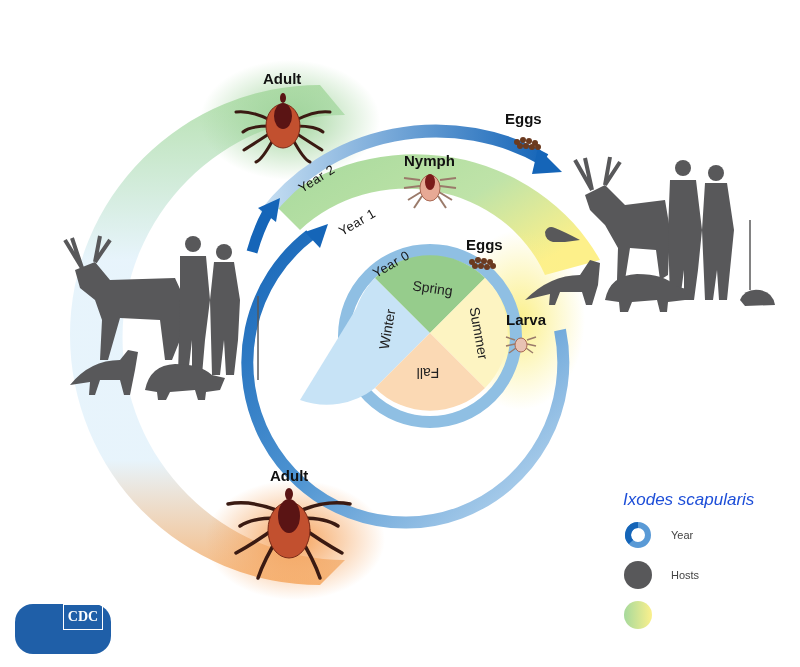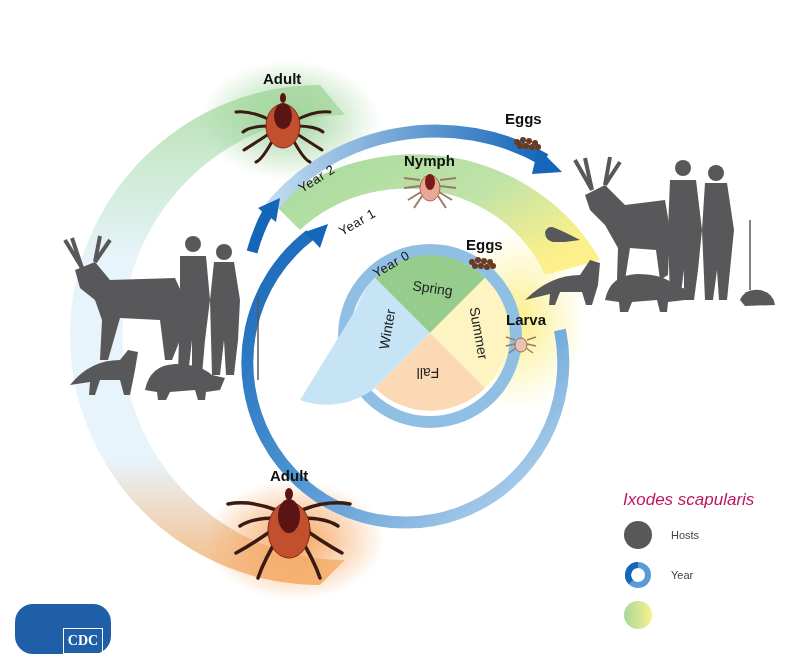--- a/index.html
+++ b/index.html
@@ -4,26 +4,26 @@
 <style>
   html, body { margin: 0; padding: 0; background: #ffffff; }
   body { width: 800px; height: 667px; position: relative; overflow: hidden;
          font-family: "Liberation Sans", sans-serif; }
   #diagram { position: absolute; left: 0; top: 0; width: 800px; height: 667px; }
   .stage-label { font-family: "Liberation Sans", sans-serif; font-weight: bold; font-size: 15px; fill: #111; }
   .season-label { font-family: "Liberation Sans", sans-serif; font-size: 14px; fill: #222; }
   .year-label { font-family: "Liberation Sans", sans-serif; font-size: 13px; fill: #111; letter-spacing: 0.5px; }
   .legend { position: absolute; left: 615px; top: 490px; width: 180px; }
   .legend-title { font-family: "Liberation Sans", sans-serif; font-style: italic; font-size: 17px;
-                  color: #be185d; margin: 0 0 10px 8px; }
+                  color: #1d4ed8; margin: 0 0 10px 8px; }
   .legend-row { display: flex; align-items: center; margin-bottom: 10px; height: 30px; }
   .legend-swatch { width: 30px; height: 30px; margin-left: 8px; margin-right: 18px; flex: 0 0 auto; }
   .legend-text { font-size: 11px; color: #444; line-height: 13px; }
   .cdc-logo { position: absolute; left: 15px; top: 604px; width: 96px; height: 50px;
-              background: #1f5fa8; border-radius: 18px; display: flex; align-items: flex-end; }
+              background: #1f5fa8; border-radius: 18px; display: flex; align-items: flex-start; }
   .cdc-box { margin-left: 48px; width: 38px; height: 24px; border: 1px solid #fff;
              color: #fff; font-family: "Liberation Serif", serif; font-weight: bold; font-size: 14px;
              display: flex; align-items: center; justify-content: center; }
 </style>
 </head>
 <body>
 
 <svg id="diagram" viewBox="0 0 800 667" xmlns="http://www.w3.org/2000/svg">
   <defs>
     <linearGradient id="outerBand" x1="0" y1="0" x2="0" y2="1">
@@ -225,30 +225,30 @@
     <g>
       <path d="M 740 300 Q 745 288 760 290 Q 773 292 775 305 L 745 306 Z"></path>
     </g>
   </g>
 </svg>
 
 <div class="legend">
   <div class="legend-title">Ixodes scapularis</div>
   <div class="legend-row">
     <svg class="legend-swatch" viewBox="0 0 30 30">
-      <circle cx="15" cy="15" r="14" fill="#58585a"></circle>
-    </svg>
-    <span class="legend-text">Hosts</span>
-  </div>
-  <div class="legend-row">
-    <svg class="legend-swatch" viewBox="0 0 30 30">
       <circle cx="15" cy="15" r="10" fill="none" stroke="#5a9ad6" stroke-width="6"></circle>
       <path d="M 15 5 A 10 10 0 0 0 8 22" fill="none" stroke="#1565b8" stroke-width="6"></path>
     </svg>
     <span class="legend-text">Year</span>
+  </div>
+  <div class="legend-row">
+    <svg class="legend-swatch" viewBox="0 0 30 30">
+      <circle cx="15" cy="15" r="14" fill="#58585a"></circle>
+    </svg>
+    <span class="legend-text">Hosts</span>
   </div>
   <div class="legend-row">
     <svg class="legend-swatch" viewBox="0 0 30 30">
       <defs>
         <linearGradient id="legGrad" x1="0" y1="0" x2="1" y2="0">
           <stop offset="0" stop-color="#a6d99c"></stop>
           <stop offset="1" stop-color="#fbf08c"></stop>
         </linearGradient>
       </defs>
       <circle cx="15" cy="15" r="14" fill="url(#legGrad)"></circle>

